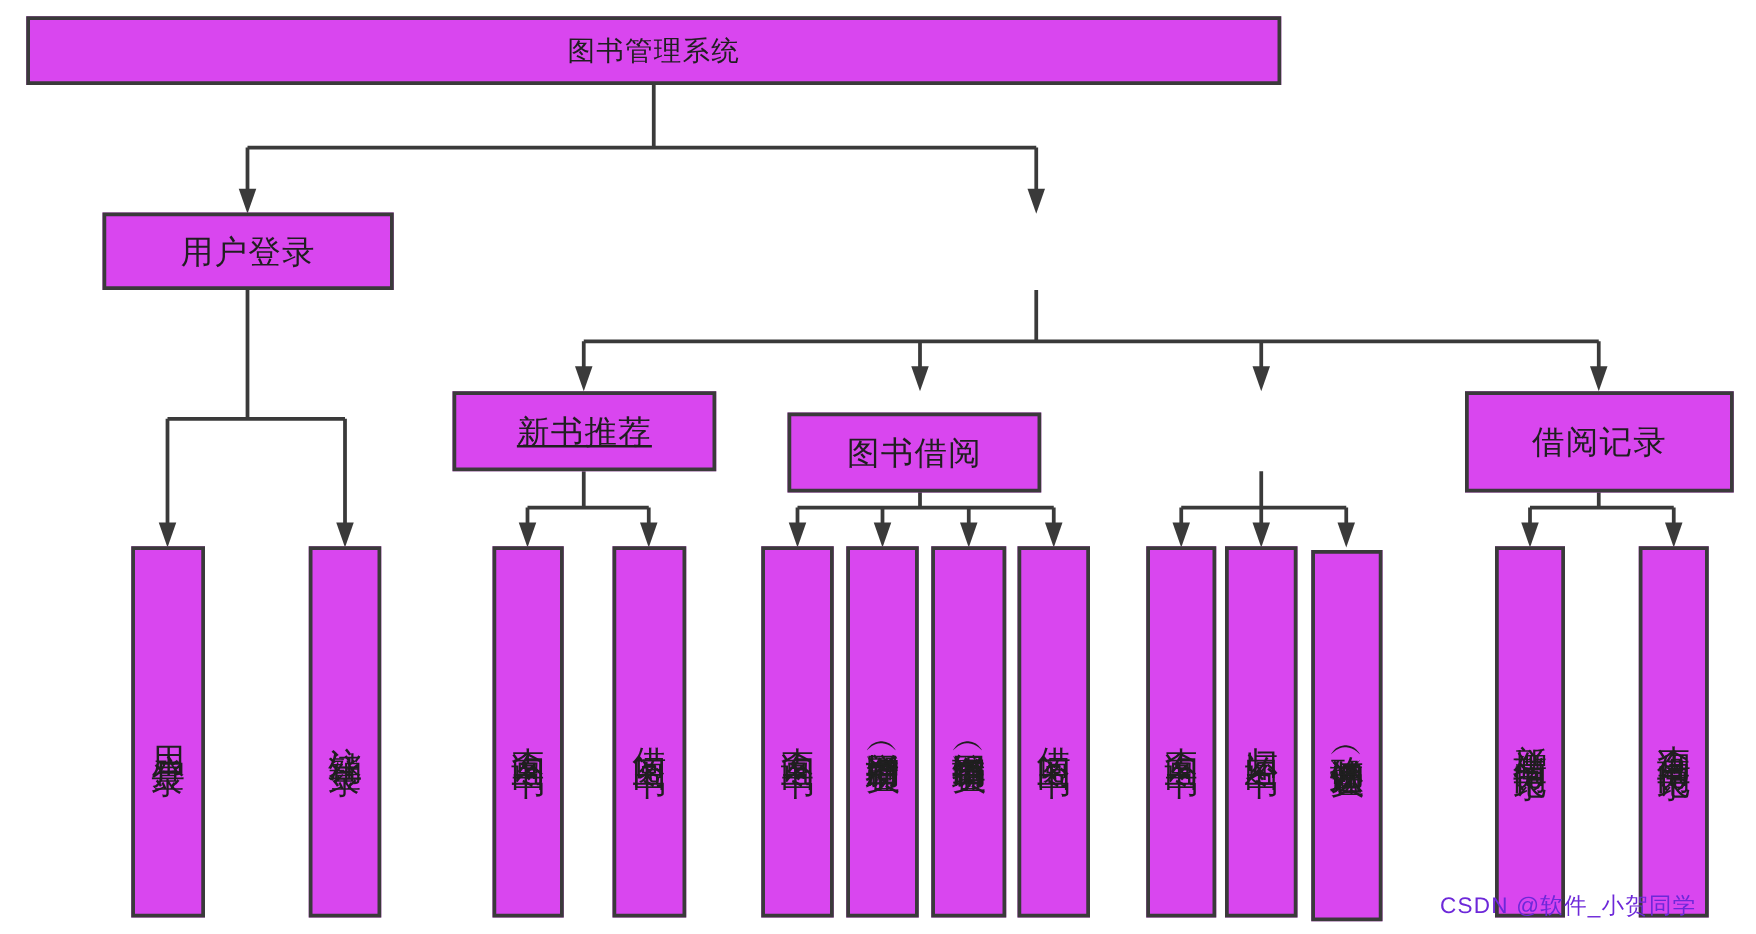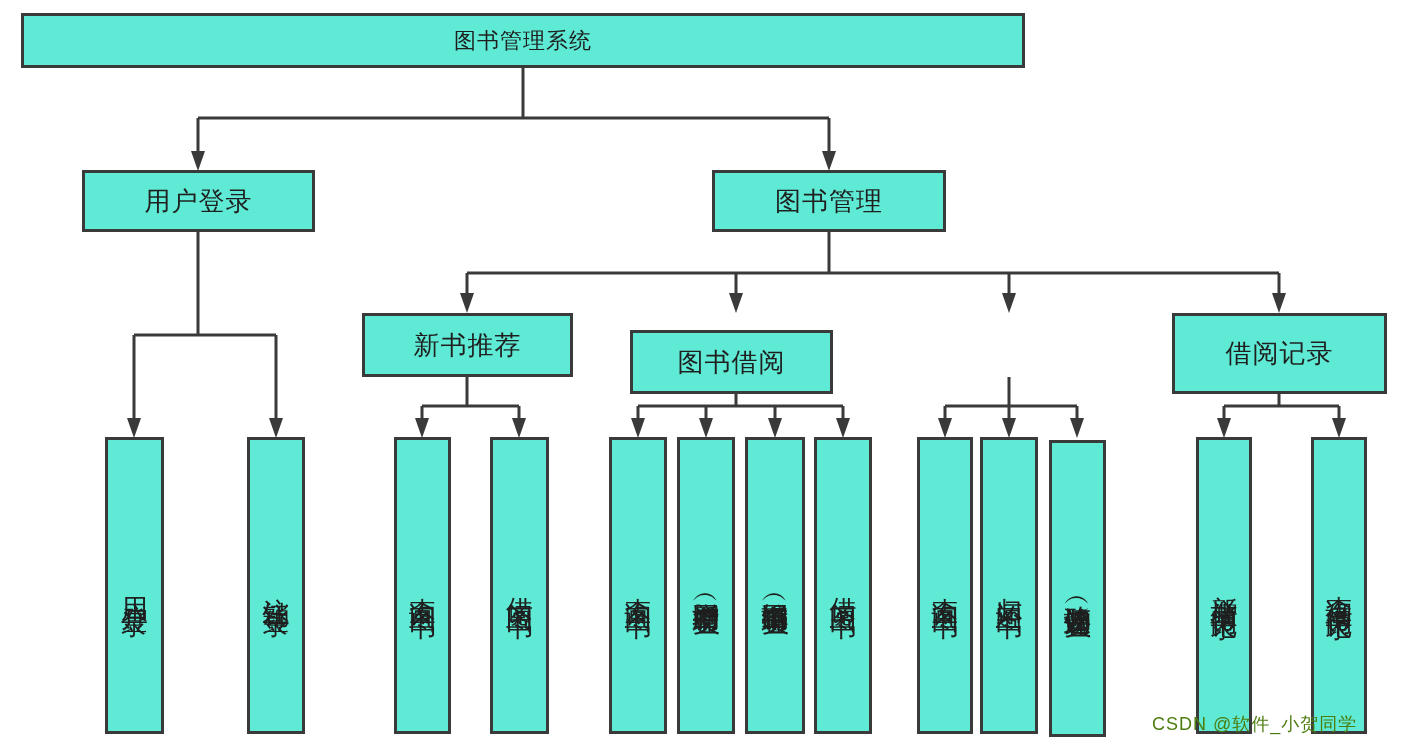--- a/index.html
+++ b/index.html
@@ -10,21 +10,21 @@
     background: #ffffff;
     font-family: "Liberation Sans", "DejaVu Sans", sans-serif;
     overflow: hidden;
   }
   #wires { position: absolute; left: 0; top: 0; width: 1405px; height: 747px; }
   #wires path { stroke: #3a3a3a; stroke-width: 3; fill: none; }
   #wires polygon { fill: #3a3a3a; stroke: none; }
   .node {
     position: absolute;
     box-sizing: border-box;
-    background: #5eead4;
+    background: #d946ef;
     border: 3px solid #3a3a3a;
     display: flex;
     align-items: center;
     justify-content: center;
     color: #1f1f1f;
     text-align: center;
     white-space: nowrap;
   }
   .root  { font-size: 22px; letter-spacing: 1px; }
   .lvl   { font-size: 26px; letter-spacing: 1px; }
@@ -35,21 +35,21 @@
   }
   .s4  { letter-spacing: 5px; }
   .s6  { letter-spacing: 4px; }
   .s10 { letter-spacing: 1px; }
   .watermark {
     position: absolute;
     left: 1152px;
     top: 712px;
     font-size: 18px;
     letter-spacing: 1px;
-    color: #4d7c0f;
+    color: #6d28d9;
     white-space: nowrap;
   }
 </style>
 </head>
 <body>
 
 <div id="stage">
 
   <svg id="wires" viewBox="0 0 1405 747" xmlns="http://www.w3.org/2000/svg">
 
@@ -101,25 +101,22 @@
     </g>
   </svg>
 
   <div class="node root" style="left:21px; top:13px; width:1004px; height:55px;">
     <span>图书管理系统</span>
   </div>
 
   <div class="node lvl" style="left:82px; top:170px; width:233px; height:62px;">
     <span>用户登录</span>
   </div>
-  <div class="node lvl" style="left:712px; top:170px; width:234px; height:62px;">
-    <span>图书管理</span>
-  </div>
 
-  <div class="node lvl" style="left:362px; top:313px; width:211px; height:64px;">
+  <div class="node lvl" style="left:362px; top:313px; width:211px; height:64px;text-decoration:underline;">
     <span>新书推荐</span>
   </div>
   <div class="node lvl" style="left:630px; top:313px; width:203px; height:64px;margin-top:17px;">
     <span>图书借阅</span>
   </div>
   <div class="node lvl" style="left:1172px; top:313px; width:215px; height:81px;">
     <span>借阅记录</span>
   </div>
 
   <div class="node leaf s4" style="left:105px; top:437px; width:59px; height:297px;">

